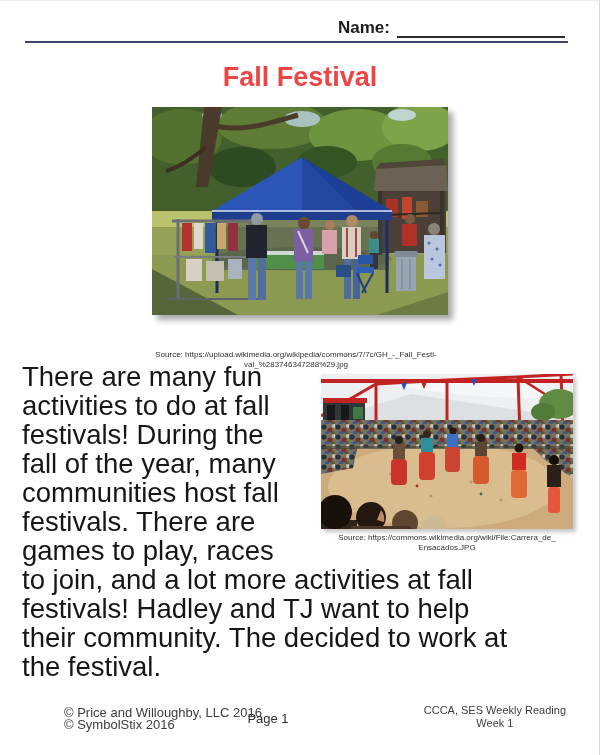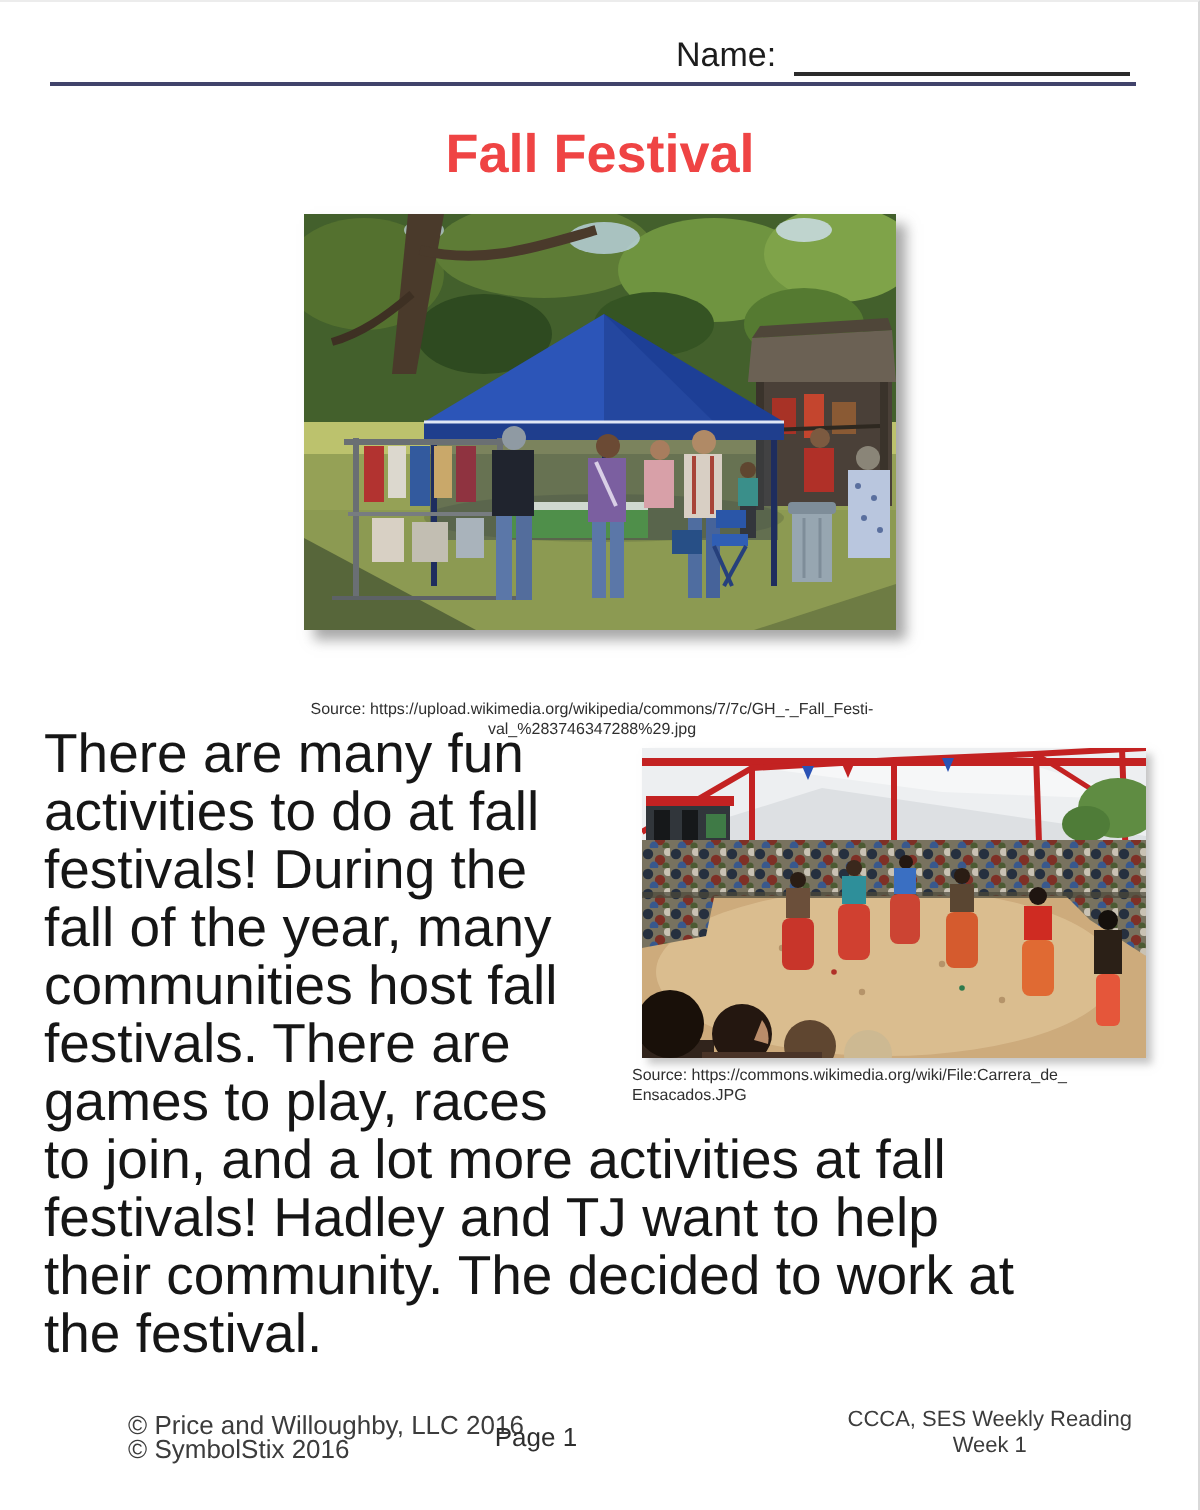--- a/index.html
+++ b/index.html
@@ -8,42 +8,42 @@
     position:relative; width:600px; height:755px; background:#ffffff;
     font-family:"Liberation Sans", sans-serif; color:#1a1a1a; overflow:hidden;
     border-right:1px solid #d9d9d9; border-top:1px solid #ececec;
   }
   
   .hdr-left { position:absolute; left:29px; top:20px; display:flex; align-items:center; gap:4px;
     font-size:12.5px; white-space:nowrap; }
   .hdr-subject { font-style:italic; font-weight:bold; color:#1c1c1c; }
   .hdr-sep { font-weight:bold; color:#3f4166; padding:0 1px; }
   .hdr-series { font-weight:bold; color:#1c1c1c; }
-  .name-label { position:absolute; left:338px; top:17px; font-size:17px; font-weight:normal; color:#1c1c1c; }
+  .name-label { position:absolute; left:338px; top:17px; font-size:17px; font-weight:bold; color:#1c1c1c; }
   .name-line { position:absolute; left:397px; top:22px; width:168px; height:15px;
     border-bottom:2px solid #2b2b2b; }
   .hdr-rule { position:absolute; left:25px; top:40px; width:543px; height:0;
     border-bottom:2.5px solid #41436b; }
   
   .title { position:absolute; left:0; top:61px; width:600px; text-align:center;
     font-size:27px; font-weight:bold; color:#ef4444; }
   
   .photo1 { position:absolute; left:152px; top:106px; width:296px; height:208px;
     box-shadow:5px 5px 6px rgba(110,110,110,0.6); background:#43602c; }
   .photo1 svg, .photo2 svg { display:block; width:100%; height:100%; }
   .caption1 { position:absolute; left:126px; top:317px; width:340px; text-align:center;
     font-size:8px; line-height:9.5px; color:#2f2f2f; white-space:pre-line;margin-top:32px; }
   
   .body-wrap { position:absolute; left:22px; top:361px; width:556px;
     font-size:27.5px; line-height:29px; color:#161616; }
   .body-text { white-space:pre-line; }
   .fig2 { float:right; width:262px; margin-top:12px; margin-left:6px; }
   .photo2 { width:252px; height:155px; margin:0 auto;
     box-shadow:3px 3px 4px rgba(150,150,150,0.55); background:#cdab7c; }
-  .caption2 { margin-top:4px; font-size:8px; line-height:10px;
+  .caption2 { margin-top:4px; text-align:center; font-size:8px; line-height:10px;
     color:#2f2f2f; white-space:pre-line; }
   
   .foot-left { position:absolute; left:30px; top:706px; font-size:13px; line-height:11.5px;
     color:#3c3c3c; white-space:pre-line;margin-left:34px; }
   .foot-page { position:absolute; left:0; top:710px; width:536px; text-align:center;
     font-size:13px; color:#2e2e2e; }
   .foot-right { position:absolute; right:33px; top:703px; text-align:center;
     font-size:11px; line-height:13px; color:#3c3c3c; white-space:pre-line; }
 </style>
 </head>

